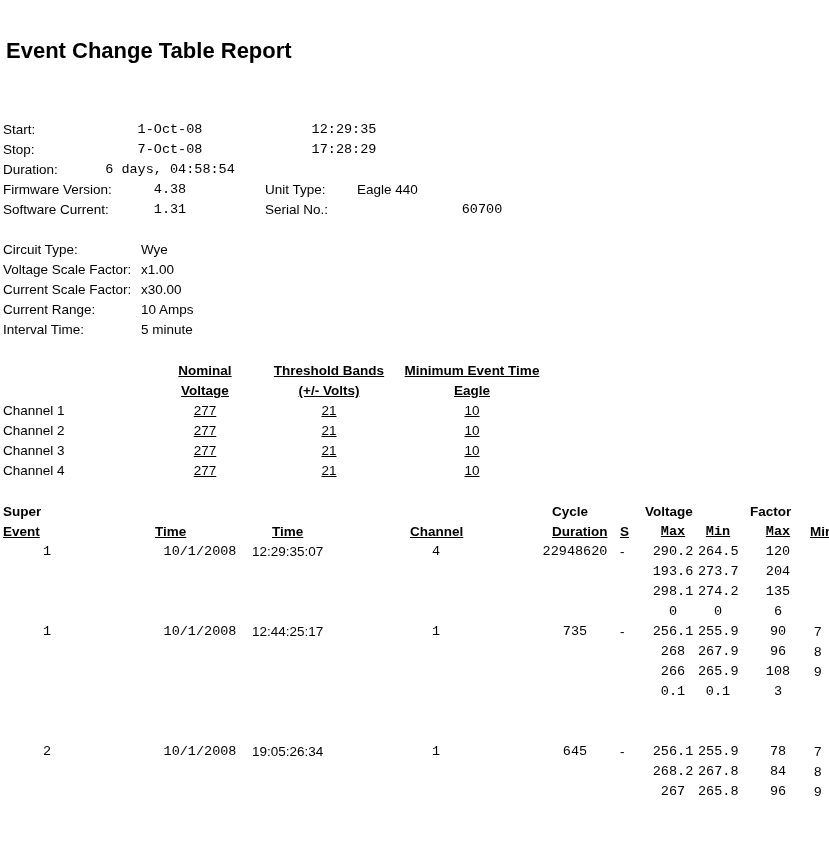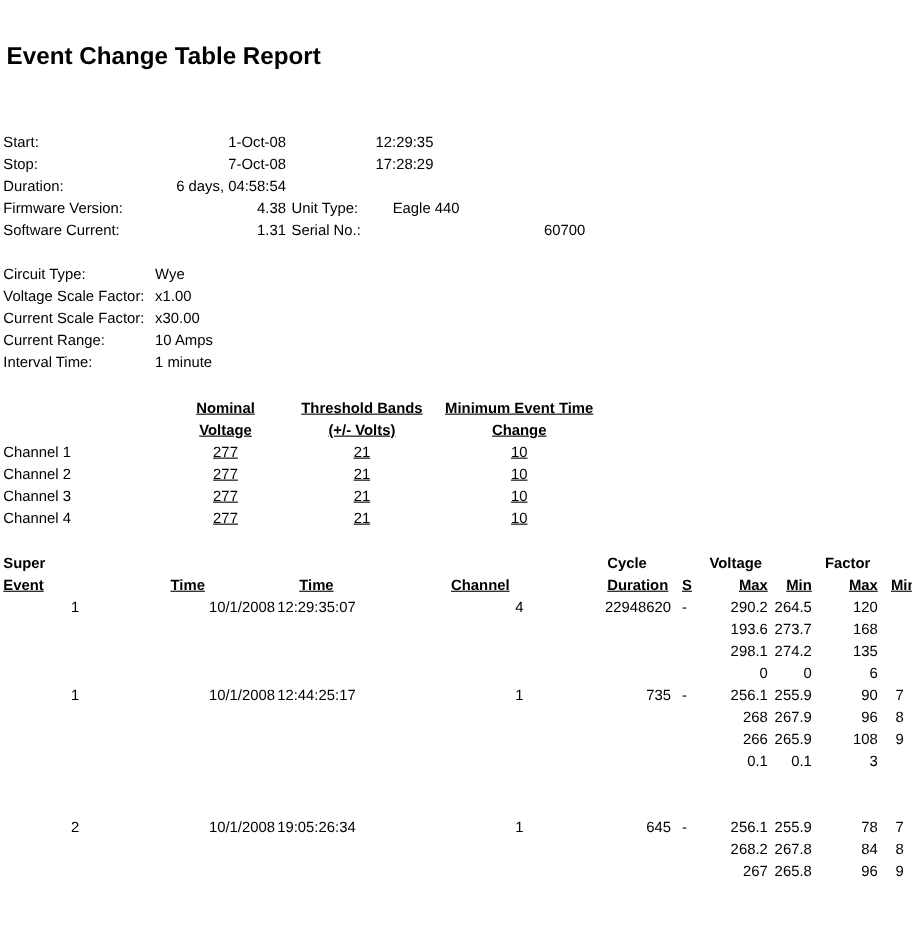--- a/index.html
+++ b/index.html
@@ -11,21 +11,21 @@
     overflow: hidden;
     color: #000000;
     font-family: "Liberation Sans", sans-serif;
   }
   .t {
     position: absolute;
     white-space: nowrap;
     font-size: 13.5px;
     line-height: 17px;
   }
-  .r { text-align: right; }
+  .r { text-align: center; font-family: Liberation Mono, monospace; }
   .c { text-align: center; text-decoration: underline; }
   .b { font-weight: bold; }
   .u { text-decoration: underline; }
   #title {
     position: absolute;
     left: 6px;
     top: 38px;
     font-size: 22px;
     font-weight: bold;
     white-space: nowrap;
@@ -66,31 +66,31 @@
   <div class="t" style="left:3px;top:261px">Voltage Scale Factor:</div>
   <div class="t" style="left:141px;top:261px">x1.00</div>
 
   <div class="t" style="left:3px;top:281px">Current Scale Factor:</div>
   <div class="t" style="left:141px;top:281px">x30.00</div>
 
   <div class="t" style="left:3px;top:301px">Current Range:</div>
   <div class="t" style="left:141px;top:301px">10 Amps</div>
 
   <div class="t" style="left:3px;top:321px">Interval Time:</div>
-  <div class="t" style="left:141px;top:321px">1 minute</div>
+  <div class="t" style="left:141px;top:321px">5 minute</div>
 </div>
 
 <div>
   <div class="t c b" style="left:155px;top:362px;width:100px">Nominal</div>
   <div class="t c b" style="left:269px;top:362px;width:120px">Threshold Bands</div>
   <div class="t c b" style="left:392px;top:362px;width:160px">Minimum Event Time</div>
 
   <div class="t c b u" style="left:155px;top:382px;width:100px">Voltage</div>
   <div class="t c b u" style="left:269px;top:382px;width:120px">(+/- Volts)</div>
-  <div class="t c b u" style="left:392px;top:382px;width:160px">Change</div>
+  <div class="t c b u" style="left:392px;top:382px;width:160px">Eagle</div>
 
   <div>
     <div class="t" style="left:3px;top:402px">Channel 1</div>
     <div class="t c" style="left:155px;top:402px;width:100px">277</div>
     <div class="t c" style="left:269px;top:402px;width:120px">21</div>
     <div class="t c" style="left:392px;top:402px;width:160px">10</div>
   </div>
   <div>
     <div class="t" style="left:3px;top:422px">Channel 2</div>
     <div class="t c" style="left:155px;top:422px;width:100px">277</div>
@@ -139,21 +139,21 @@
     <div class="t r" style="left:540px;top:543px;width:70px">22948620</div>
     <div class="t" style="left:620px;top:543px">-</div>
     <div class="t r" style="left:648px;top:543px;width:50px">290.2</div>
     <div class="t r" style="left:698px;top:543px;width:40px">264.5</div>
     <div class="t r" style="left:758px;top:543px;width:40px">120</div>
     <div class="t" style="left:814px;top:543px"></div>
   </div>
   <div>
     <div class="t r" style="left:648px;top:563px;width:50px">193.6</div>
     <div class="t r" style="left:698px;top:563px;width:40px">273.7</div>
-    <div class="t r" style="left:758px;top:563px;width:40px">168</div>
+    <div class="t r" style="left:758px;top:563px;width:40px">204</div>
     <div class="t" style="left:814px;top:563px"></div>
   </div>
   <div>
     <div class="t r" style="left:648px;top:583px;width:50px">298.1</div>
     <div class="t r" style="left:698px;top:583px;width:40px">274.2</div>
     <div class="t r" style="left:758px;top:583px;width:40px">135</div>
     <div class="t" style="left:814px;top:583px"></div>
   </div>
   <div>
     <div class="t r" style="left:648px;top:603px;width:50px">0</div>

